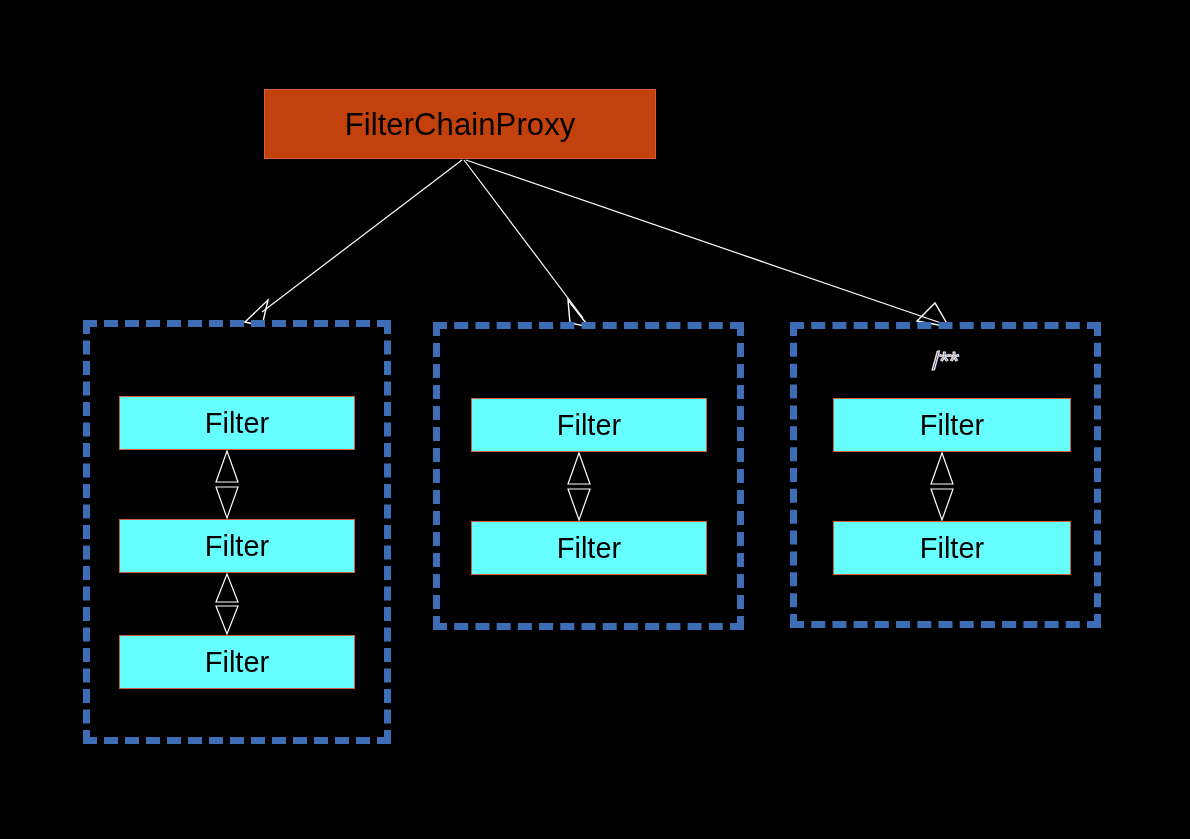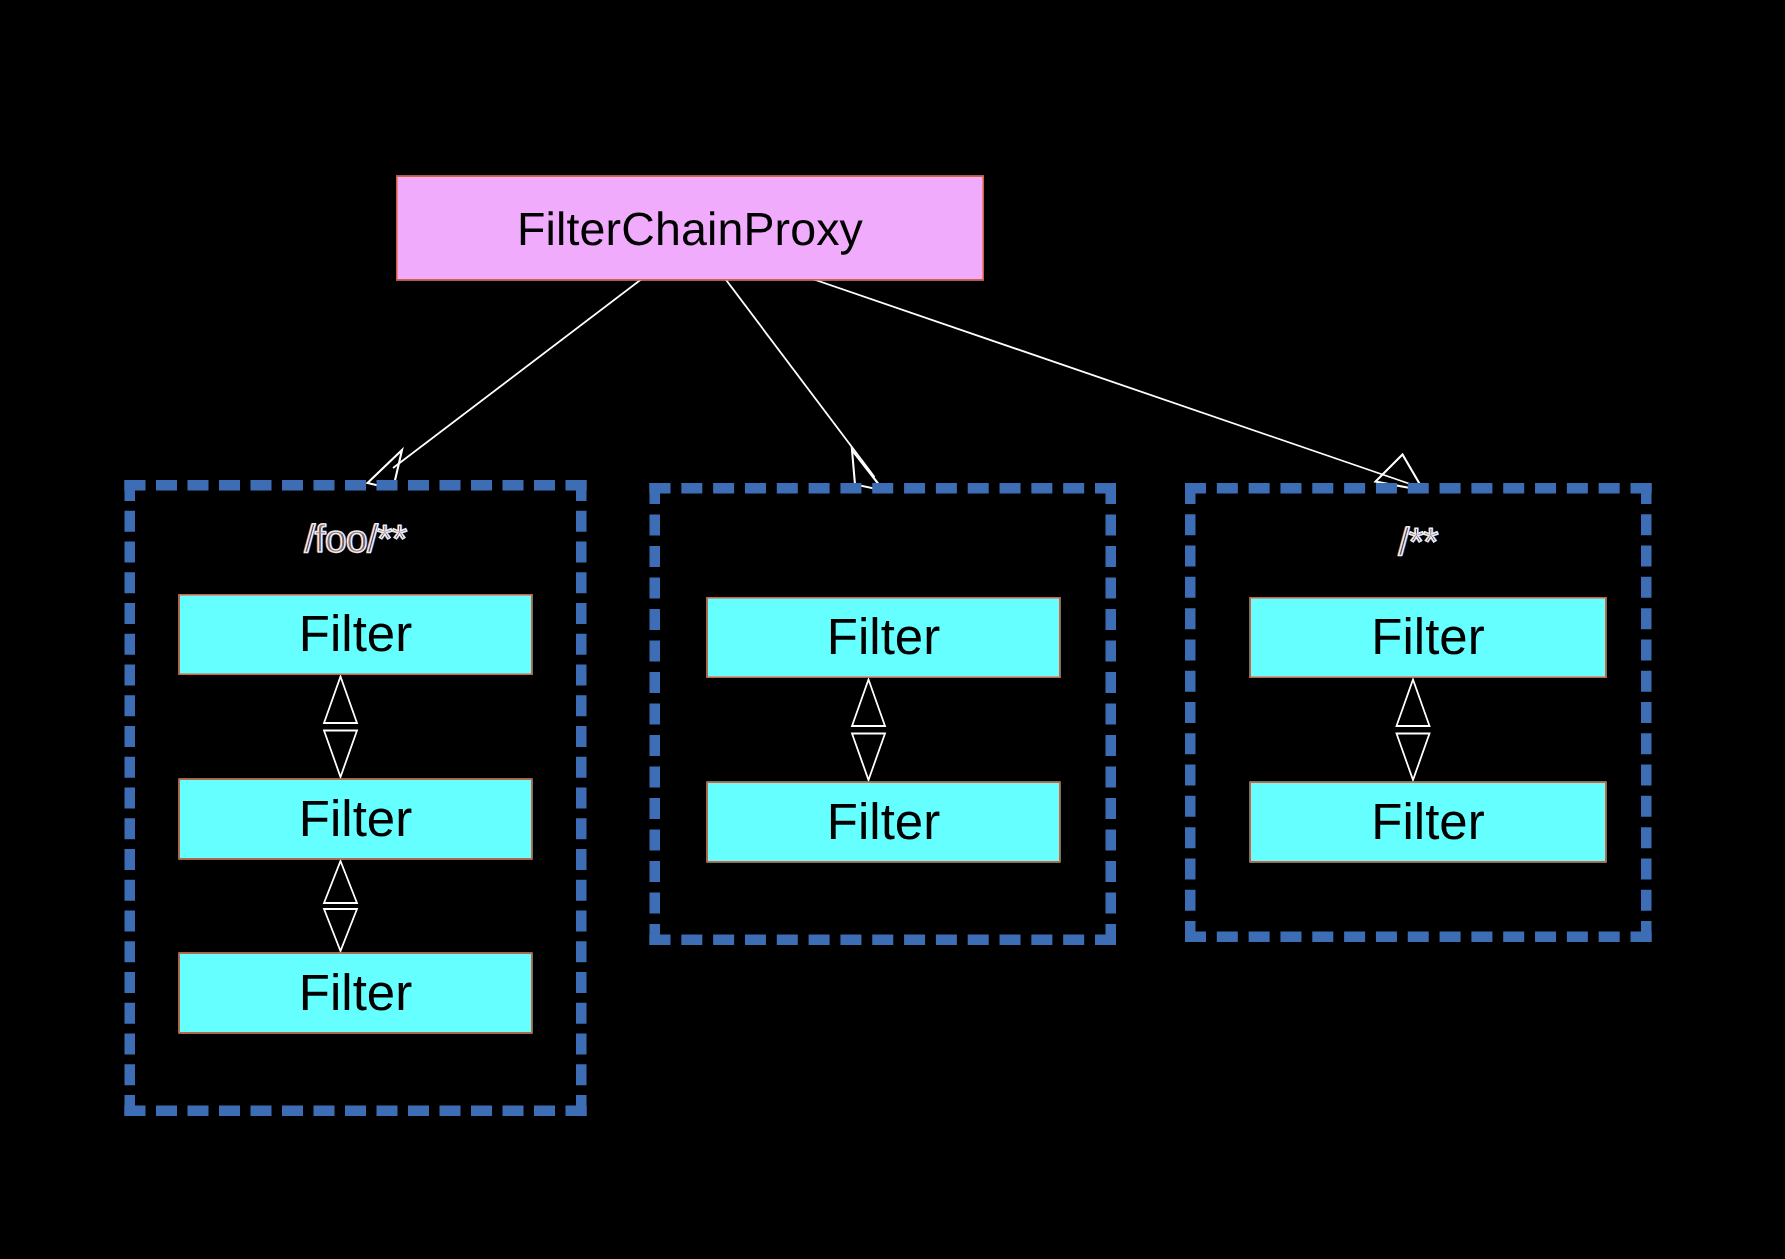--- a/index.html
+++ b/index.html
@@ -28,28 +28,27 @@
     pointer-events: none;
     z-index: 1;
   }
   
   .root-node {
     position: absolute;
     left: 264px;
     top: 89px;
     width: 392px;
     height: 70px;
-    background: #f0abfc;
+    background: #c2410c;
     border: 1px solid #d4603a;
     box-sizing: border-box;
     display: flex;
     align-items: center;
     justify-content: center;
     z-index: 3;
-    margin-top: 28px;
   }
   .root-node .node-label {
     font-size: 31px;
     color: #000000;
     line-height: 1;
     letter-spacing: 0.1px;
   }
   
   .chain-group {
     position: absolute;
@@ -75,21 +74,21 @@
     position: absolute;
     background: #66FFFF;
     border: 1px solid #d4603a;
     box-sizing: border-box;
     display: flex;
     align-items: center;
     justify-content: center;
     z-index: 3;
   }
   .filter-node .node-label {
-    font-size: 34px;
+    font-size: 29px;
     color: #000000;
     line-height: 1;
   }
   
   .chain-link {
     position: absolute;
     width: 26px;
     z-index: 2;
     pointer-events: none;
   }
@@ -115,21 +114,20 @@
       <line x1="466" y1="160" x2="944" y2="324" stroke="#ffffff" stroke-width="1.2"></line>
       <polygon points="949,327 917,321 935,303" fill="none" stroke="#ffffff" stroke-width="1.4"></polygon>
     </g>
   </svg>
 
   <div class="root-node">
     <span class="node-label">FilterChainProxy</span>
   </div>
 
   <div class="chain-group" style="left:83px; top:320px; width:308px; height:424px;">
-    <div class="group-title" style="top:17px;">/foo/**</div>
 
     <div class="filter-node" style="left:29px; top:69px; width:236px; height:54px;">
       <span class="node-label">Filter</span>
     </div>
 
     <svg class="chain-link" style="left:124px; top:123px; height:69px;" viewBox="0 0 26 69" xmlns="http://www.w3.org/2000/svg">
       <polygon points="13,1 24,32 2,32" fill="none" stroke="#ffffff" stroke-width="1.2"></polygon>
       <polygon points="2,37 24,37 13,68" fill="none" stroke="#ffffff" stroke-width="1.2"></polygon>
     </svg>
 

